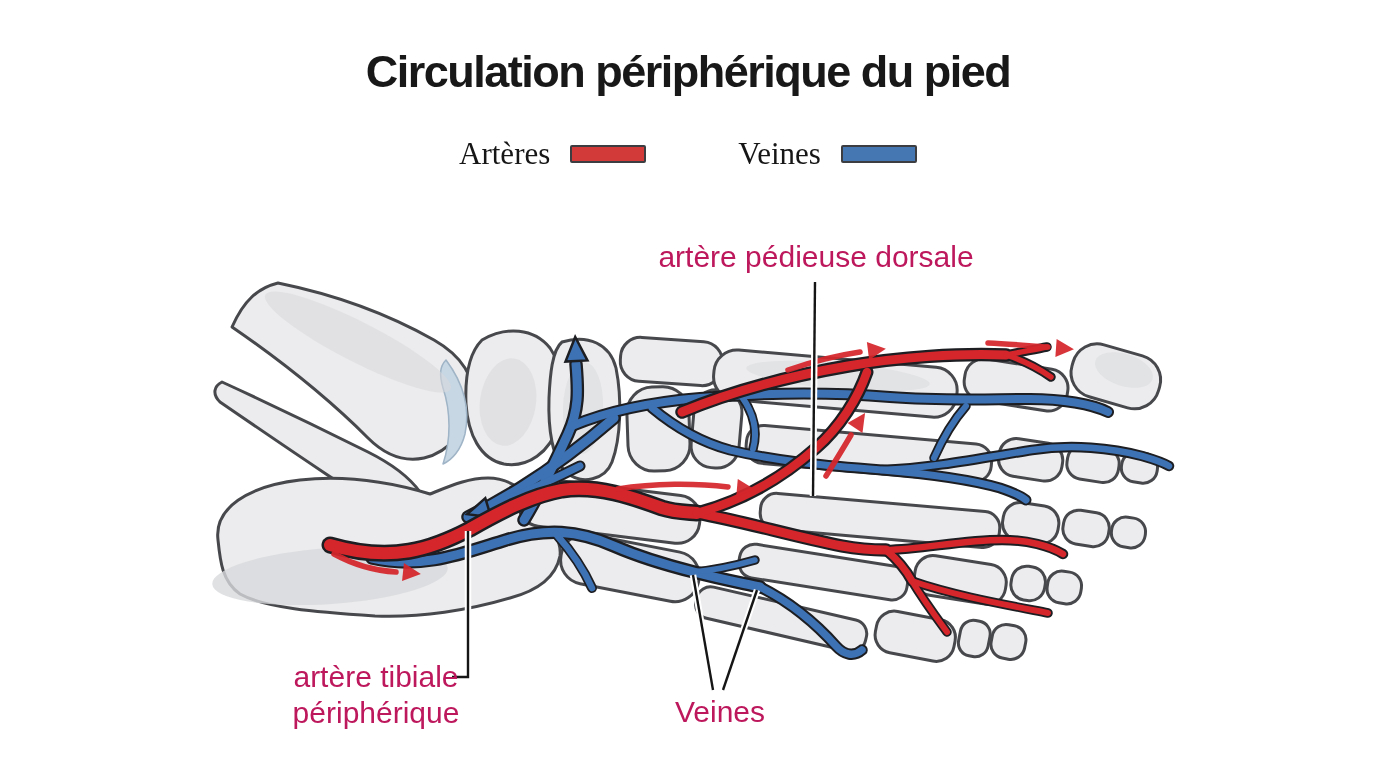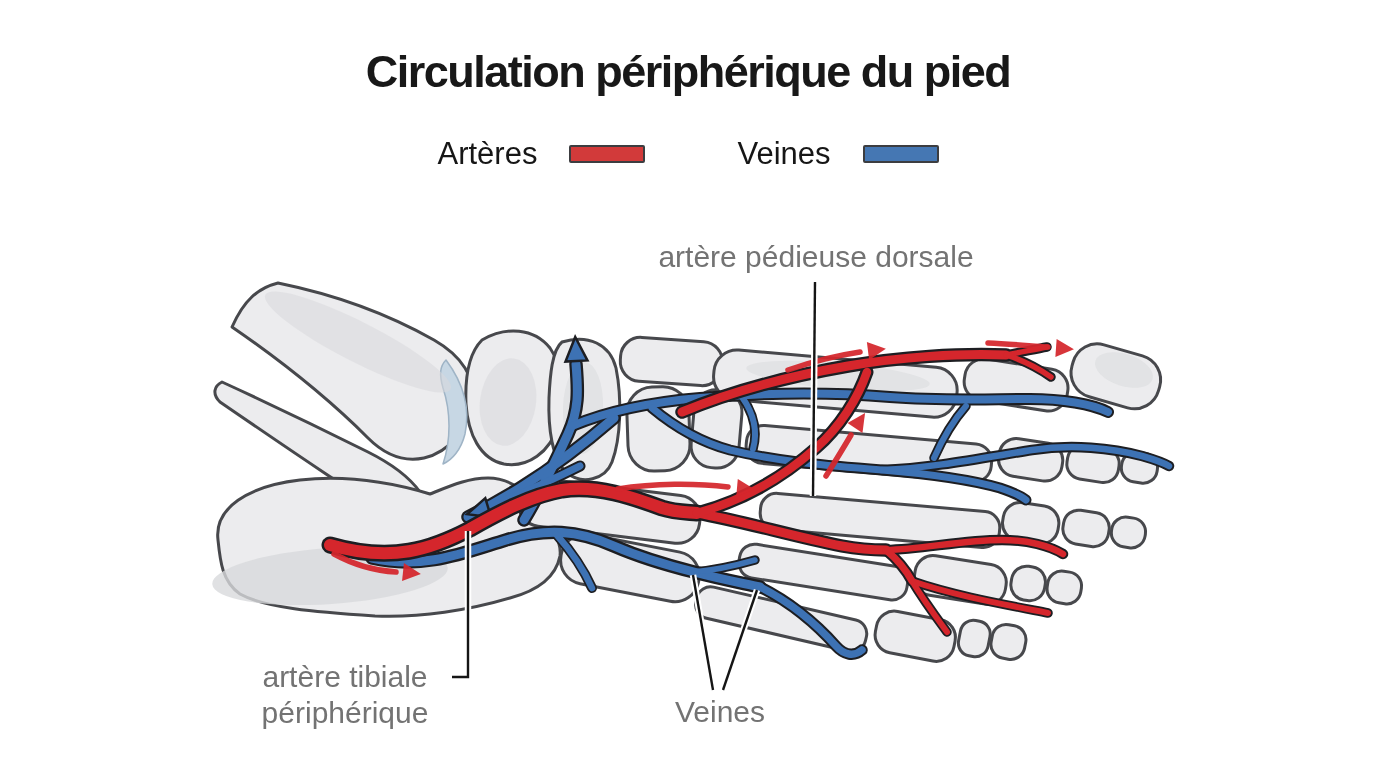--- a/index.html
+++ b/index.html
@@ -7,27 +7,27 @@
        font-family:"Liberation Sans",sans-serif;color:#141414;}
   .stage{position:absolute;inset:0;width:1376px;height:768px;}
   .stage svg{position:absolute;left:0;top:0;}
 
   .title{position:absolute;left:50%;top:46px;transform:translateX(-50%);
          font-size:45px;font-weight:700;letter-spacing:-1.5px;white-space:nowrap;
          color:#181818;}
 
   .legend{position:absolute;left:0;right:0;top:136px;display:flex;
           justify-content:center;align-items:center;gap:92px;}
-  .legend-item{display:flex;align-items:center;gap:32px;}
+  .legend-item{display:flex;align-items:center;gap:20px;font-family:Liberation Serif, serif;}
   .legend-label{font-size:31px;color:#161616;}
   .swatch{width:72px;height:14px;border:2px solid #3c3d40;border-radius:2px;}
   .swatch-artery{background:#d23a3a;}
   .swatch-vein{background:#4577b3;}
 
-  .anno{position:absolute;font-size:30px;color:#737373;white-space:nowrap;
+  .anno{position:absolute;font-size:30px;color:#be185d;white-space:nowrap;
         transform:translate(-50%,-50%);text-align:center;line-height:36px;}
 </style>
 </head>
 <body>
 
 <div class="stage">
 
 <svg width="1376" height="768" viewBox="0 0 1376 768">
 
   <g fill="#ececee" stroke="#47484c" stroke-width="3" stroke-linejoin="round">
@@ -201,20 +201,20 @@
     <span class="swatch swatch-artery"></span>
   </div>
   <div class="legend-item">
     <span class="legend-label">Veines</span>
     <span class="swatch swatch-vein"></span>
   </div>
 </div>
 
 <div class="anno" style="left:816px;top:257px;">artère pédieuse dorsale</div>
 
-<div class="anno" style="left:345px;top:695px;">
+<div class="anno" style="left:376px;top:695px;">
   <div>artère tibiale</div>
   <div>périphérique</div>
 </div>
 
 <div class="anno" style="left:720px;top:712px;">Veines</div>
 
 </div>
 
 </body></html>

